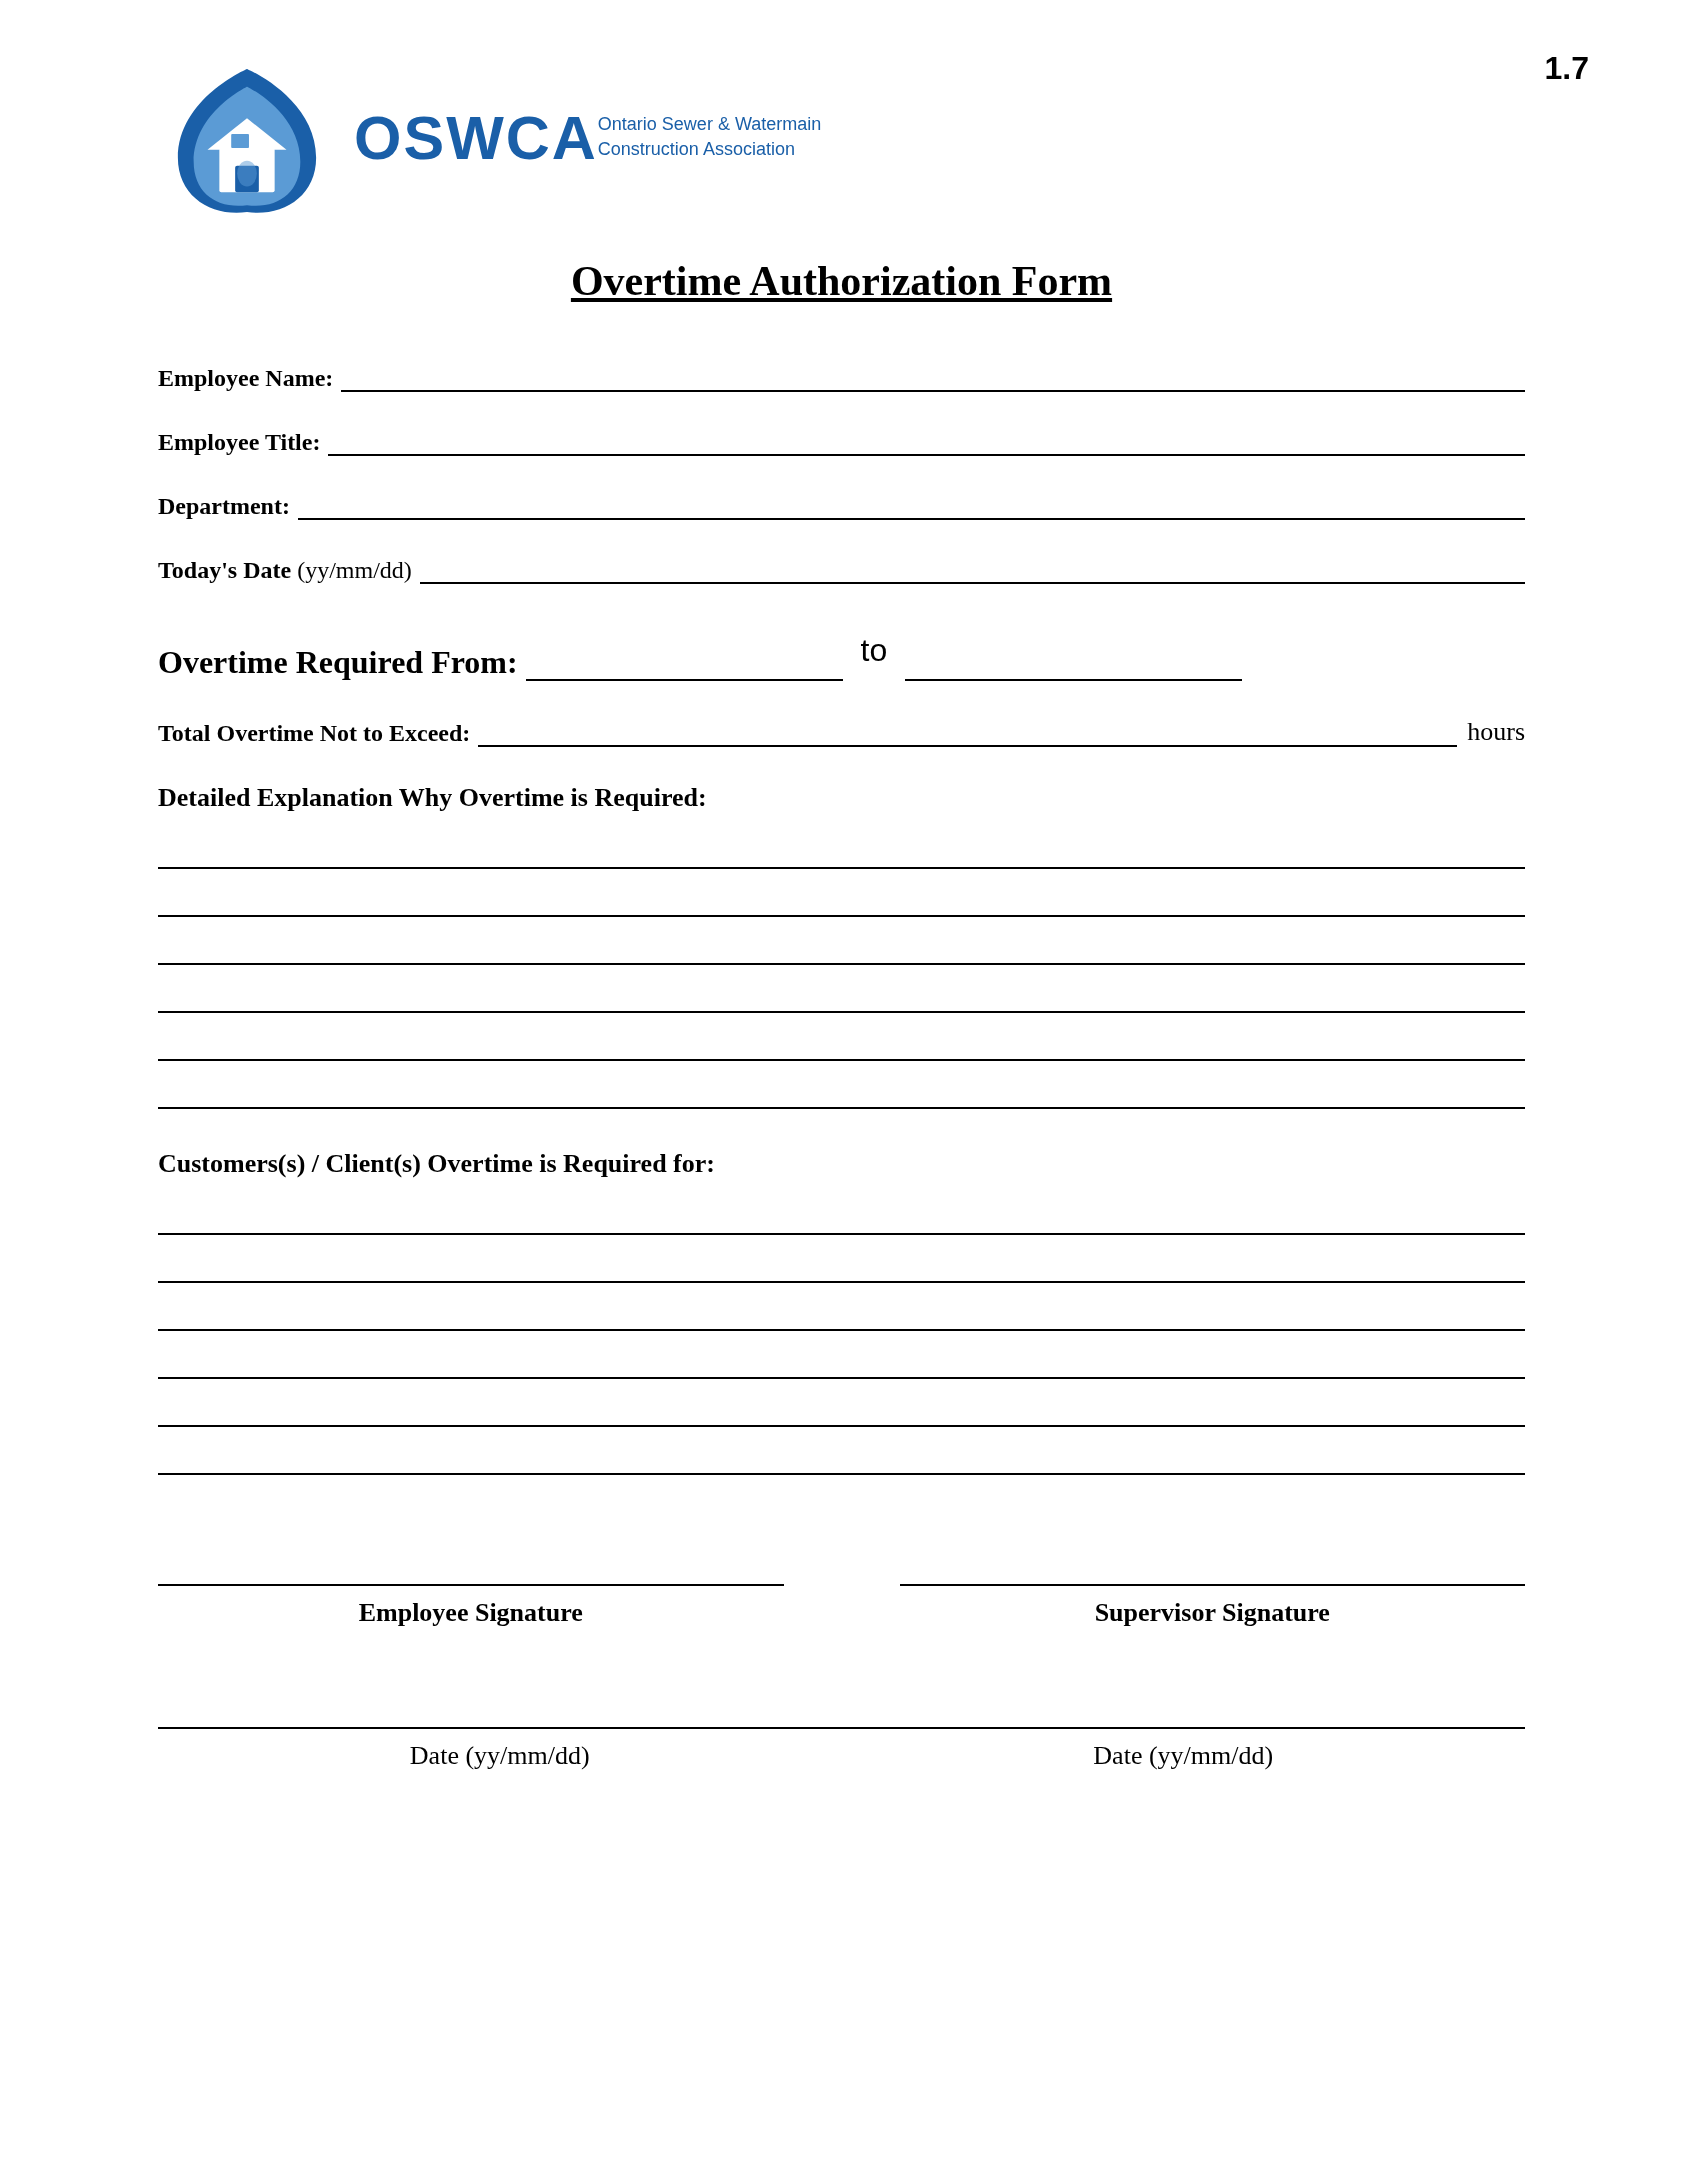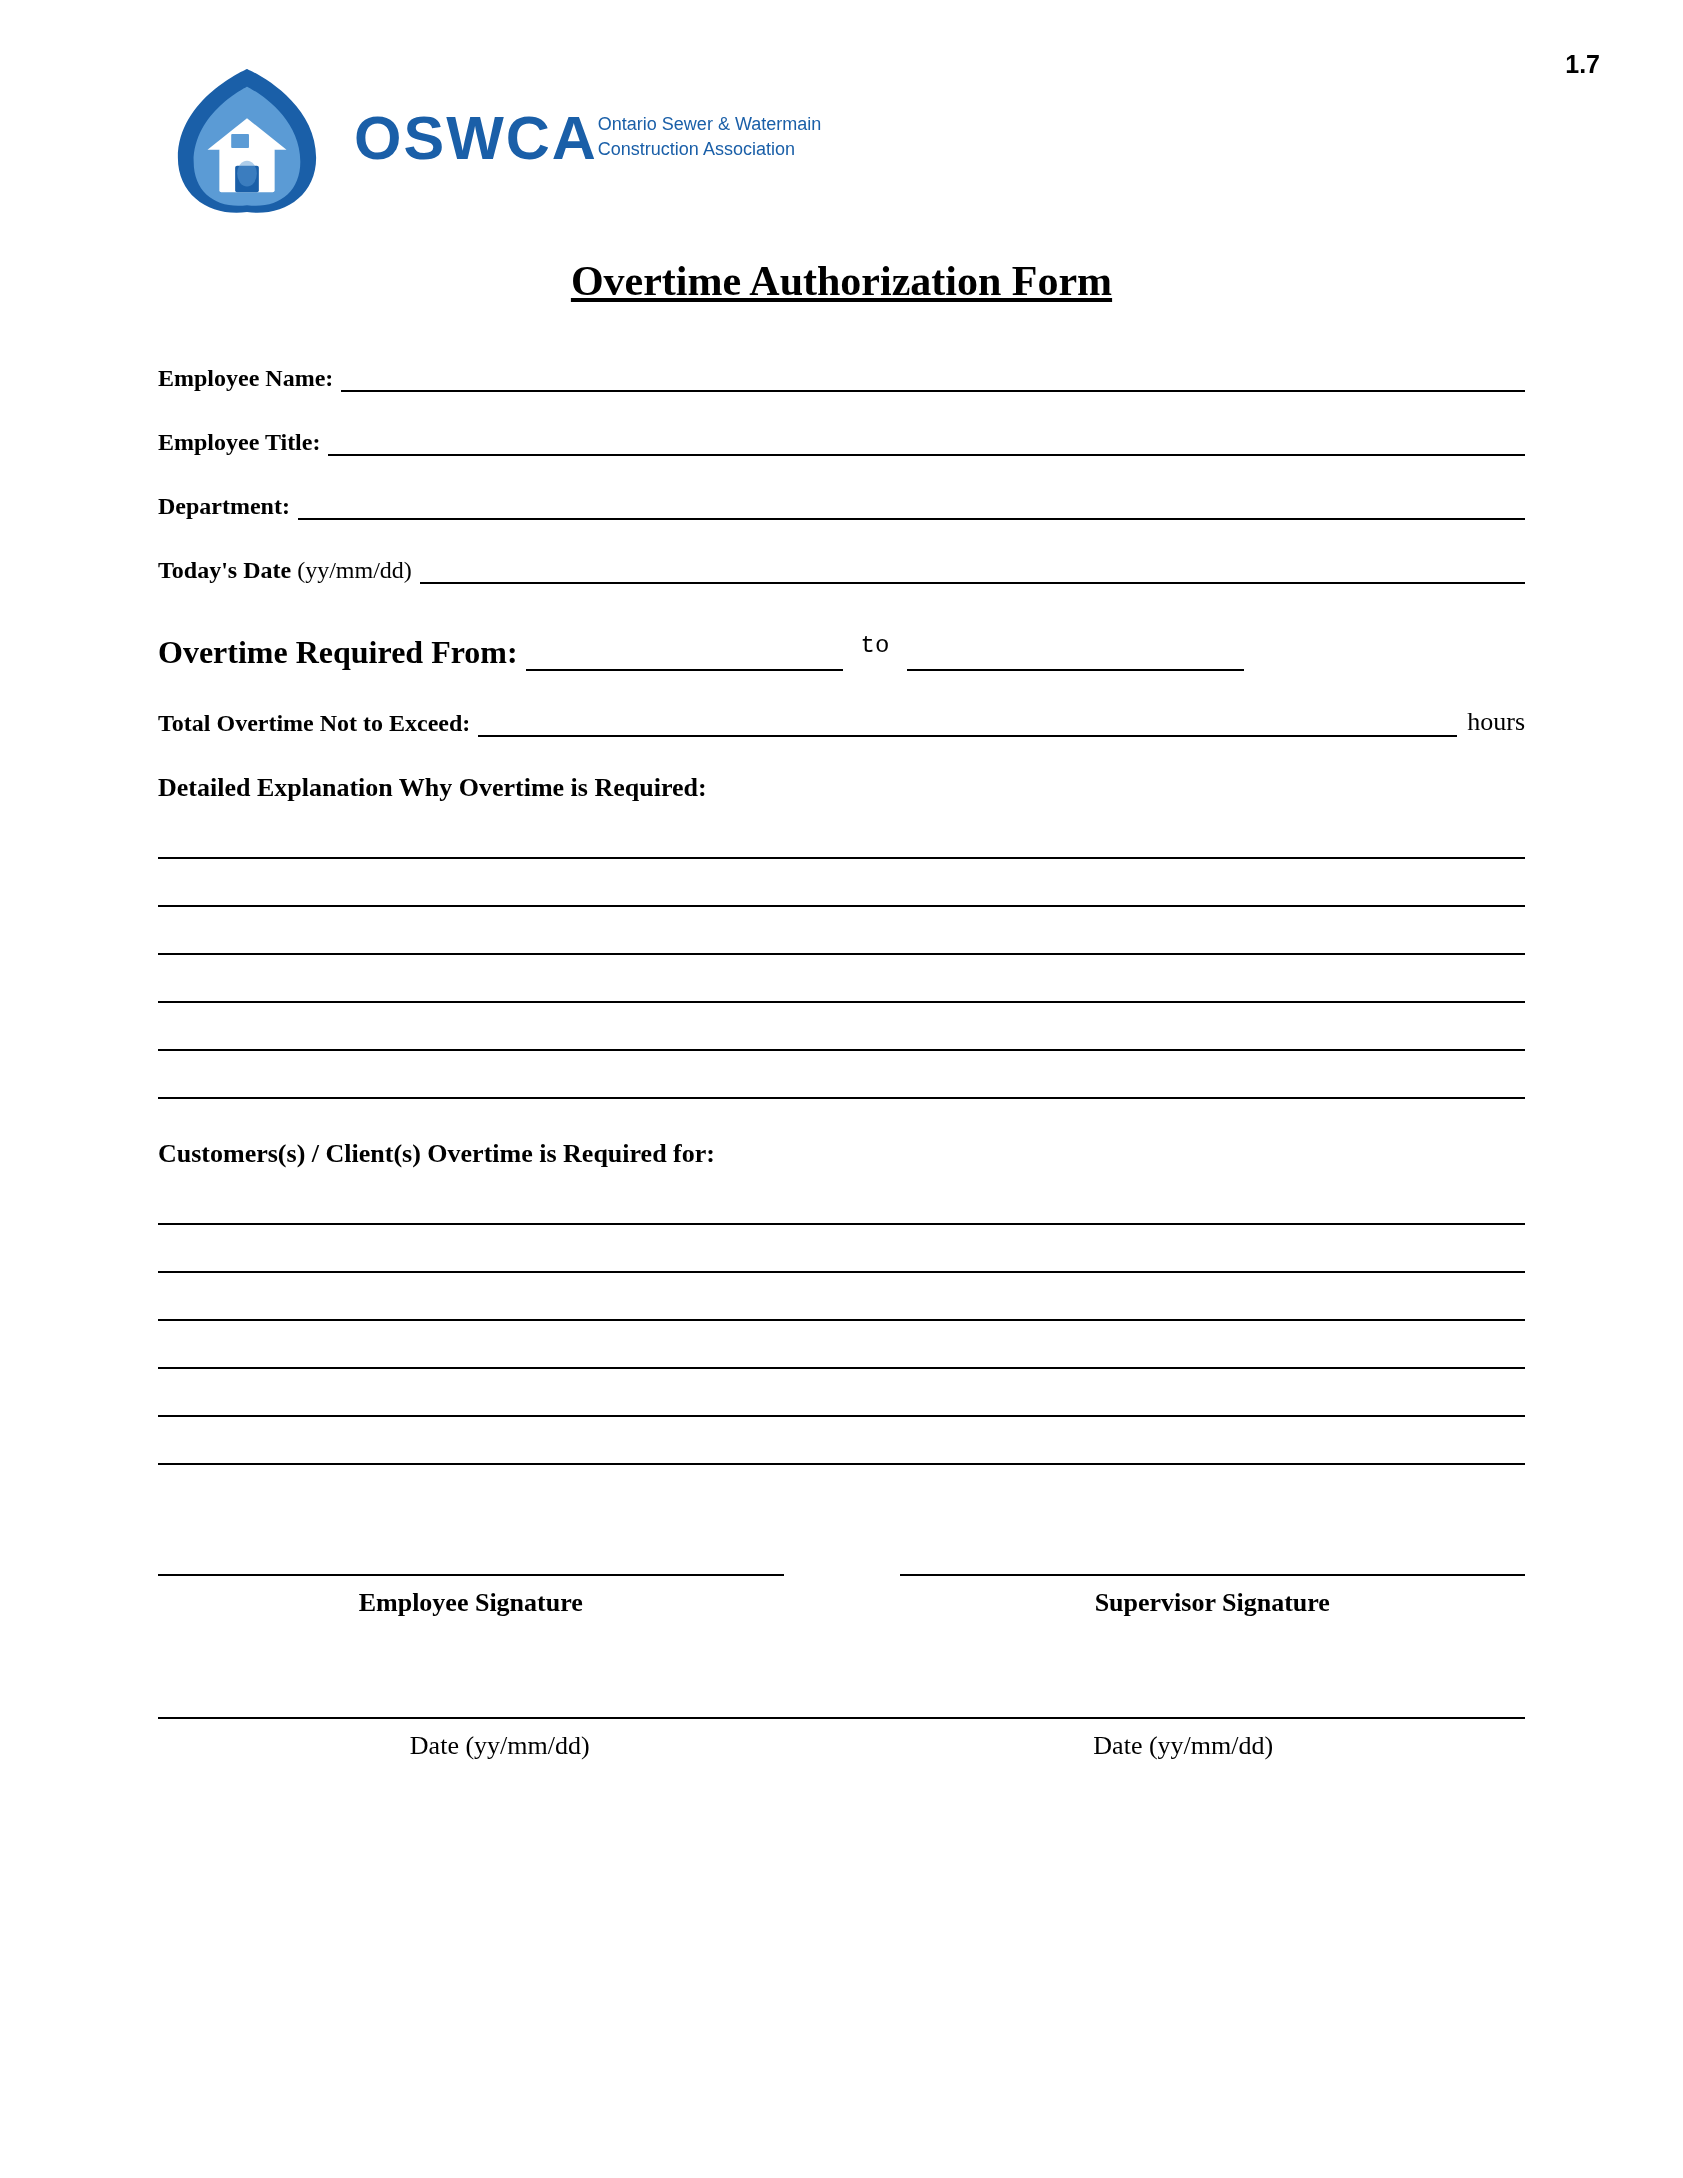--- a/index.html
+++ b/index.html
@@ -13,22 +13,22 @@
       font-family: 'Times New Roman', Times, serif;
       width: 1683px;
       min-height: 2178px;
       position: relative;
       padding: 59px 158px;
     }
 
     .page-number {
       position: absolute;
       top: 50px;
-      right: 83px;
-      font-size: 25px;
+      right: 94px;
+      font-size: 32px;
       font-weight: bold;
       font-family: Arial, sans-serif;
     }
 
     
     .logo-area {
       display: flex;
       align-items: center;
       margin-bottom: 40px;
     }
@@ -110,23 +110,23 @@
     }
 
     .field-line-short {
       width: 317px;
       border-bottom: 2px solid #000;
       margin-left: 8px;
       height: 28px;
     }
 
     .field-to {
-      font-size: 24px;
+      font-size: 32px;
       margin: 12px 18px;
-      font-family: Liberation Mono, monospace;
+      font-family: Liberation Sans, sans-serif;
     }
 
     .field-line-medium {
       width: 337px;
       border-bottom: 2px solid #000;
       height: 28px;
     }
 
     .field-hours {
       font-size: 26px;

